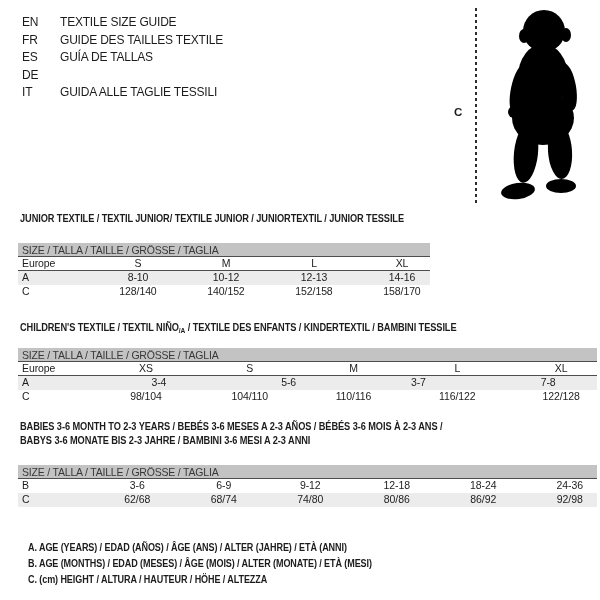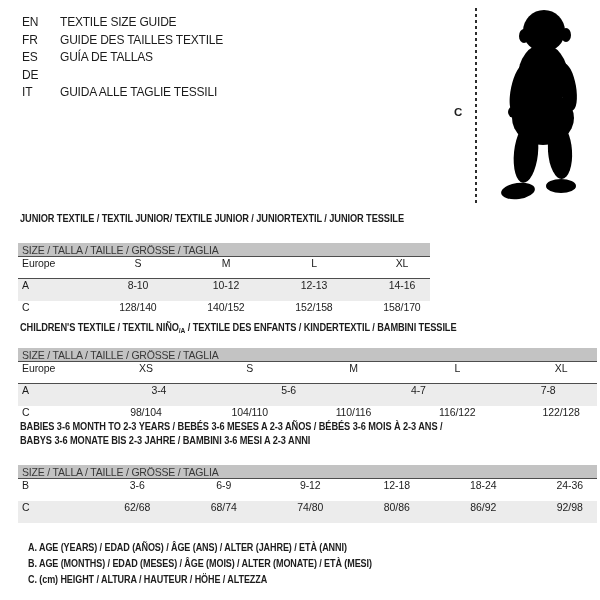--- a/index.html
+++ b/index.html
@@ -25,21 +25,21 @@
     position:absolute; font-weight:700; font-size:10.5px; white-space:nowrap;
     transform:scaleX(0.88); transform-origin:left top; letter-spacing:-0.1px; line-height:13.5px;
   }
   .title .sub { font-size:7.5px; vertical-align:-2px; }
   
   .sizetable { position:absolute; font-size:10.5px; letter-spacing:-0.1px; }
   .band {
     background:var(--band-bg,#c3c3c3); color:#383838; height:14px; line-height:14px;
     padding-left:4px; border-bottom:1px solid var(--border,#4d4d4d); letter-spacing:-0.2px;
   }
-  .trow { display:flex; height:22px; line-height:13.5px;gap:32px; }
+  .trow { display:flex; height:14px; line-height:13.5px;gap:32px; }
   .trow.header { border-bottom:1px solid var(--border,#4d4d4d); }
   .trow.shaded { background:var(--row-shaded,#ececec); }
   .trow .lbl { width:60px; padding-left:4px; }
   .trow .cell { flex:1 1 0; text-align:center; }
   
   .legend { position:absolute; left:28px; top:539px; }
   .legend-line {
     font-weight:700; font-size:10.5px; height:16px; line-height:16px; white-space:nowrap;
     transform:scaleX(0.86); transform-origin:left top; letter-spacing:-0.1px;
   }
@@ -129,21 +129,21 @@
         <span class="cell">XS</span>
         <span class="cell">S</span>
         <span class="cell">M</span>
         <span class="cell">L</span>
         <span class="cell">XL</span>
       </div>
       <div class="trow shaded">
         <span class="lbl">A</span>
         <span class="cell">3-4</span>
         <span class="cell">5-6</span>
-        <span class="cell">4-7</span>
+        <span class="cell">3-7</span>
         <span class="cell">7-8</span>
       </div>
       <div class="trow">
         <span class="lbl">C</span>
         <span class="cell">98/104</span>
         <span class="cell">104/110</span>
         <span class="cell">110/116</span>
         <span class="cell">116/122</span>
         <span class="cell">122/128</span>
       </div>

